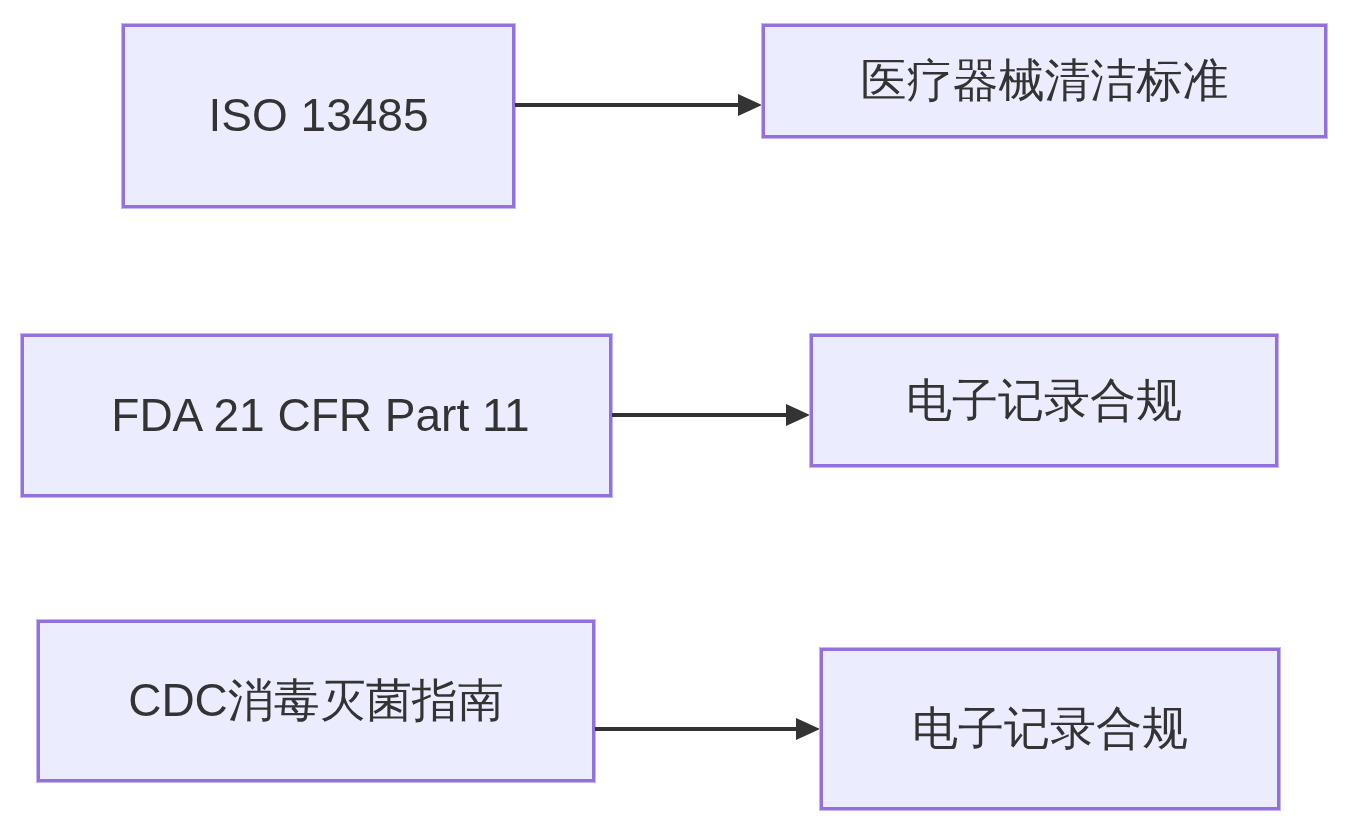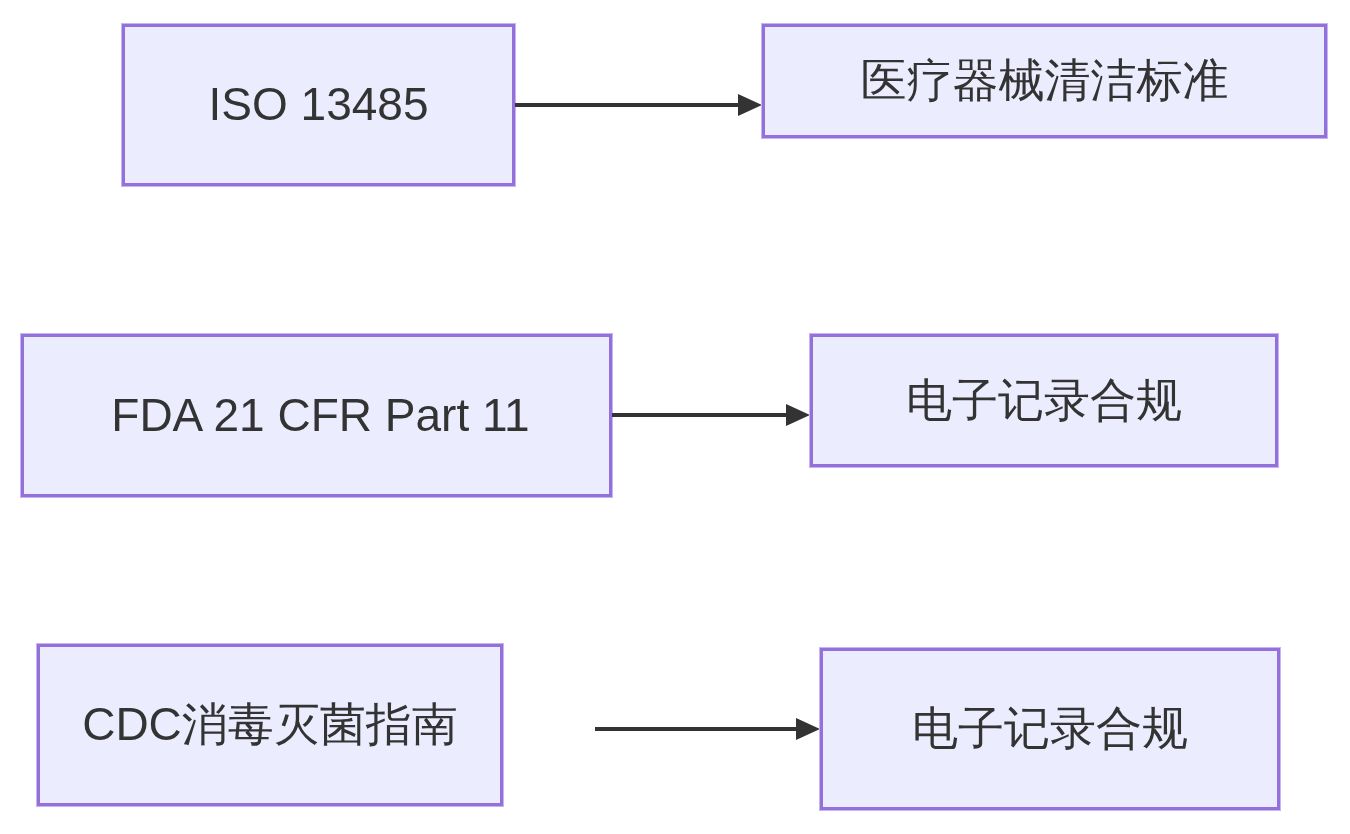--- a/index.html
+++ b/index.html
@@ -55,29 +55,29 @@
     right: 0;
     top: 1px;
     width: 0;
     height: 0;
     border-top: 11px solid transparent;
     border-bottom: 11px solid transparent;
     border-left: 24px solid var(--edge);
   }
 
   
-  .n-r1-src { left: 122px; top: 24px;  width: 393px; height: 162px; }
+  .n-r1-src { left: 122px; top: 24px;  width: 393px; height: 184px; }
   .n-r1-tgt { left: 762px; top: 24px;  width: 565px; height: 114px; }
   .e-r1     { left: 515px; top: 93px;  width: 247px; }
   
   .n-r2-src { left: 21px;  top: 334px; width: 591px; height: 163px; padding-left: 8px; }
   .n-r2-tgt { left: 810px; top: 334px; width: 468px; height: 133px; }
   .e-r2     { left: 612px; top: 403px; width: 198px; }
   
-  .n-r3-src { left: 37px;  top: 644px; width: 466px; height: 162px; }
+  .n-r3-src { left: 37px;  top: 620px; width: 558px; height: 162px; }
   .n-r3-tgt { left: 820px; top: 648px; width: 460px; height: 162px; }
   .e-r3     { left: 595px; top: 717px; width: 225px; }
 </style>
 </head>
 <body>
 
 <div class="canvas">
 
   <div class="node n-r1-src">
     <span>ISO 13485</span>

